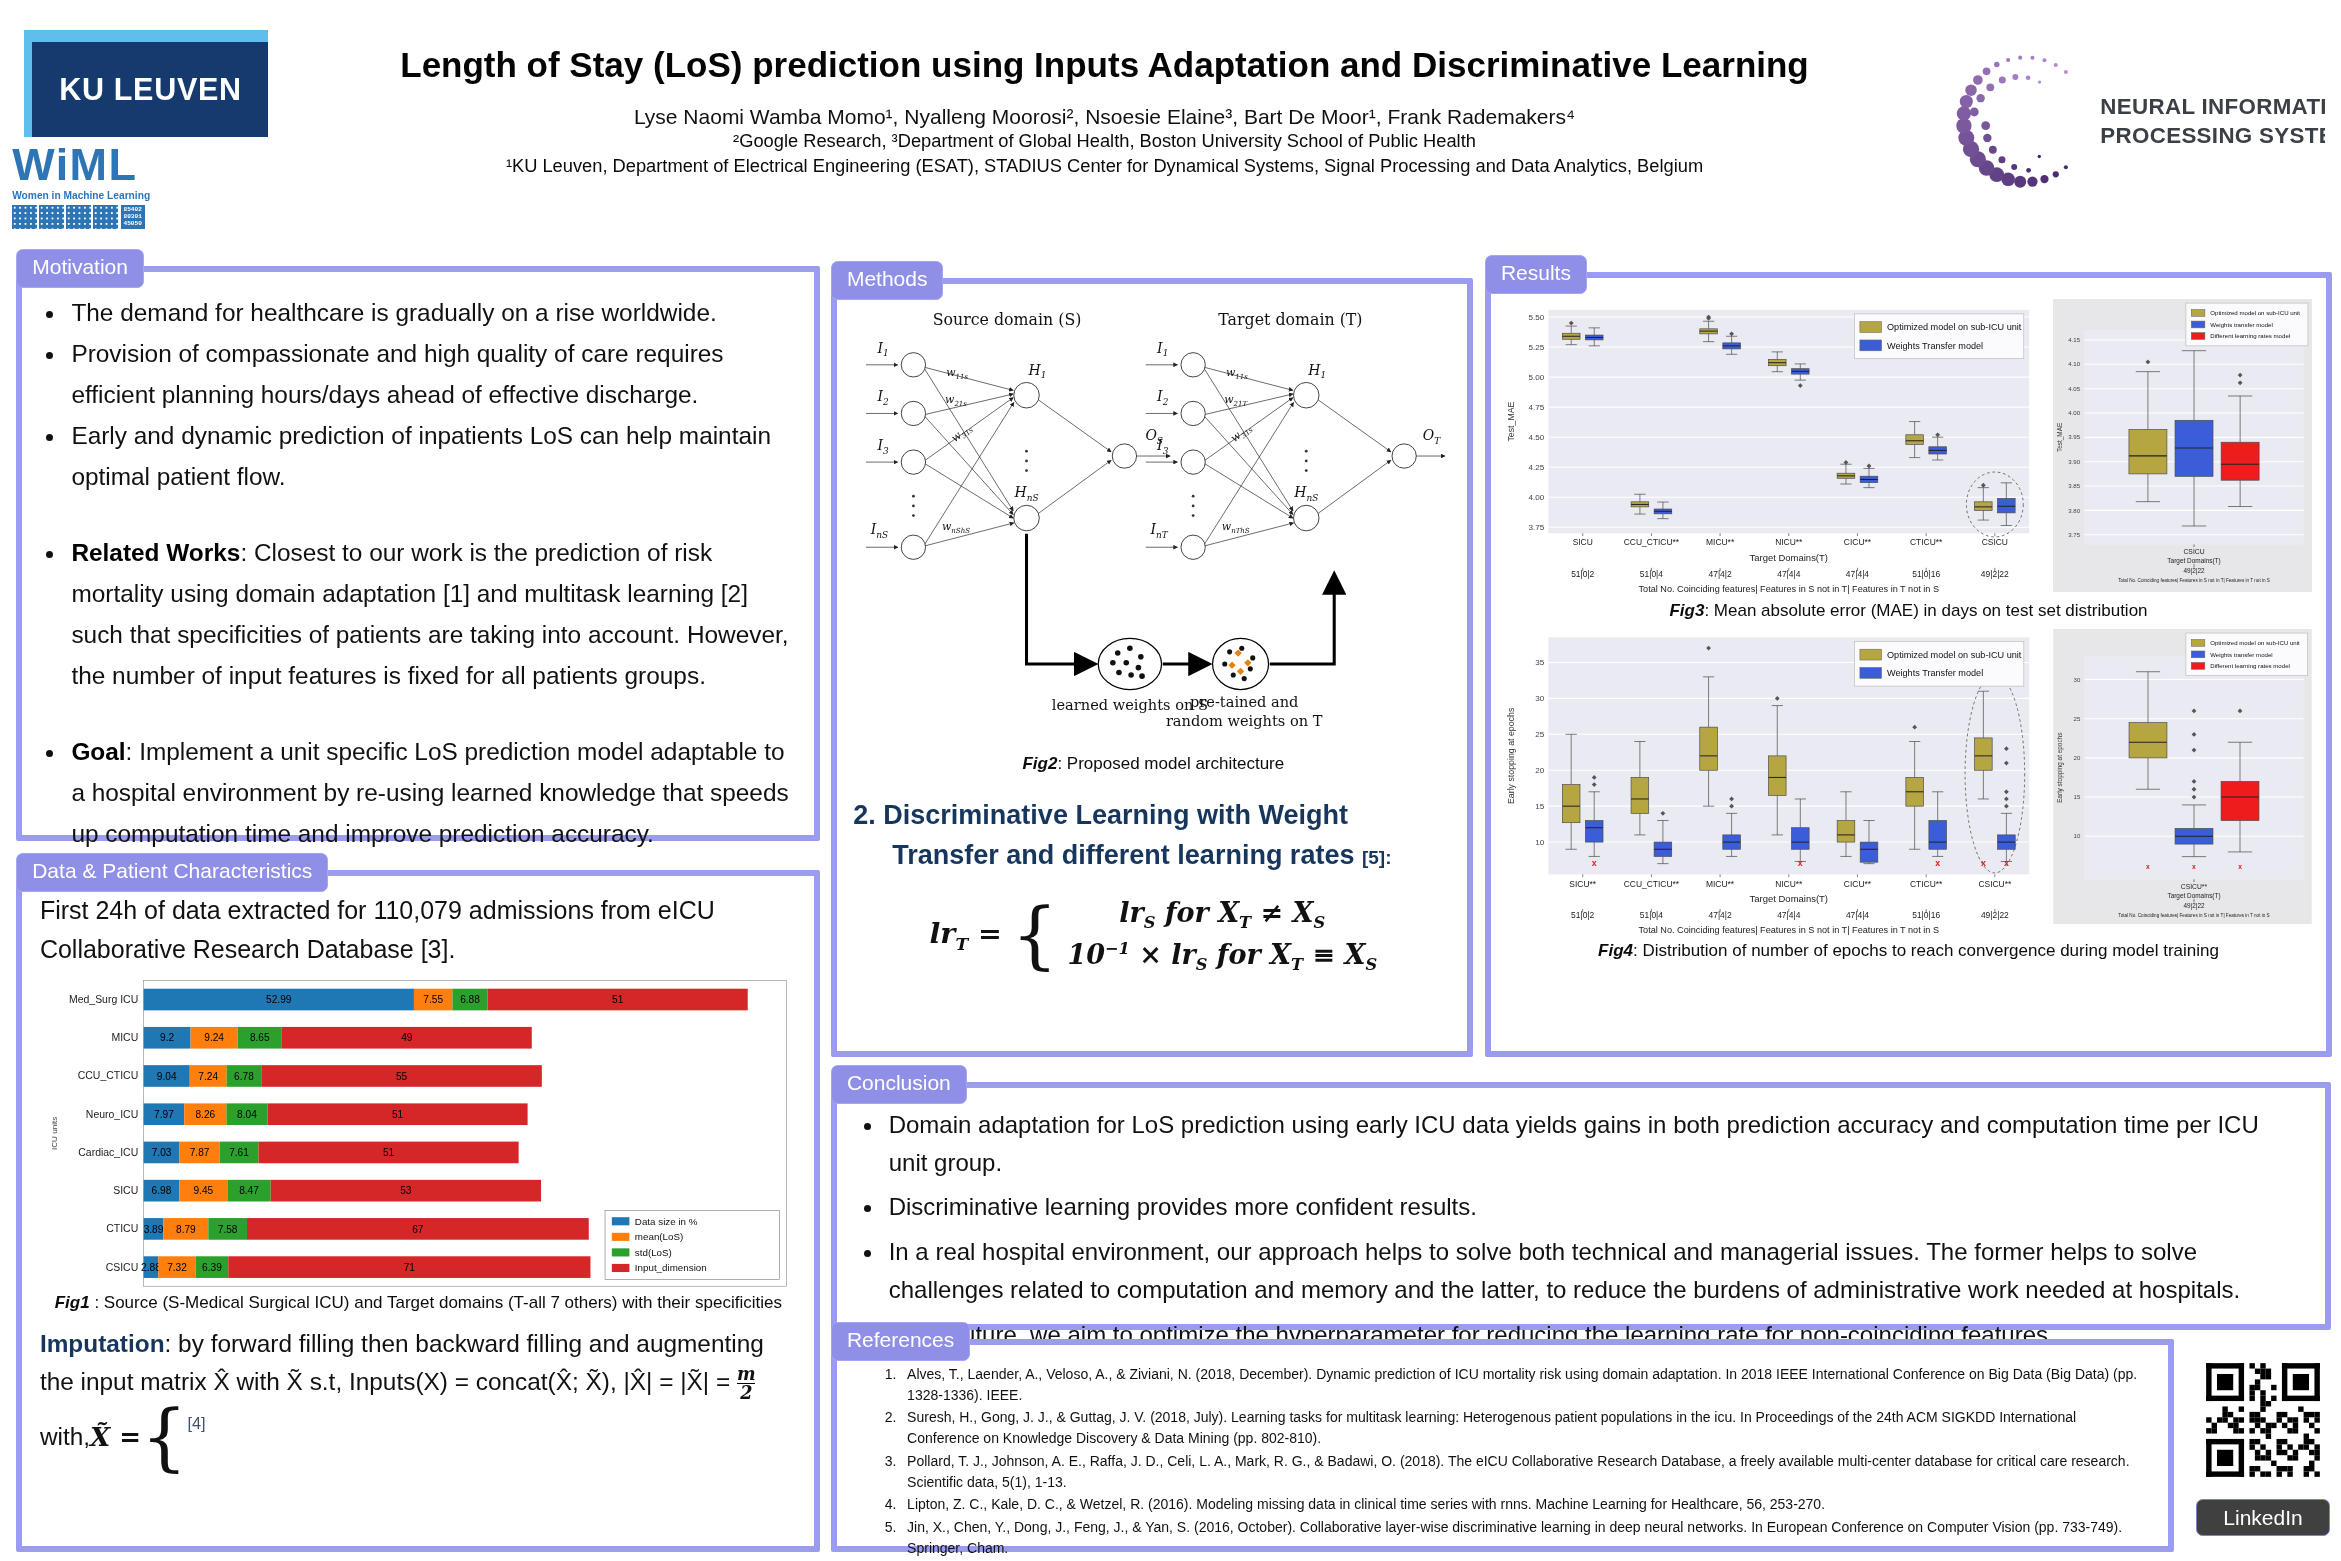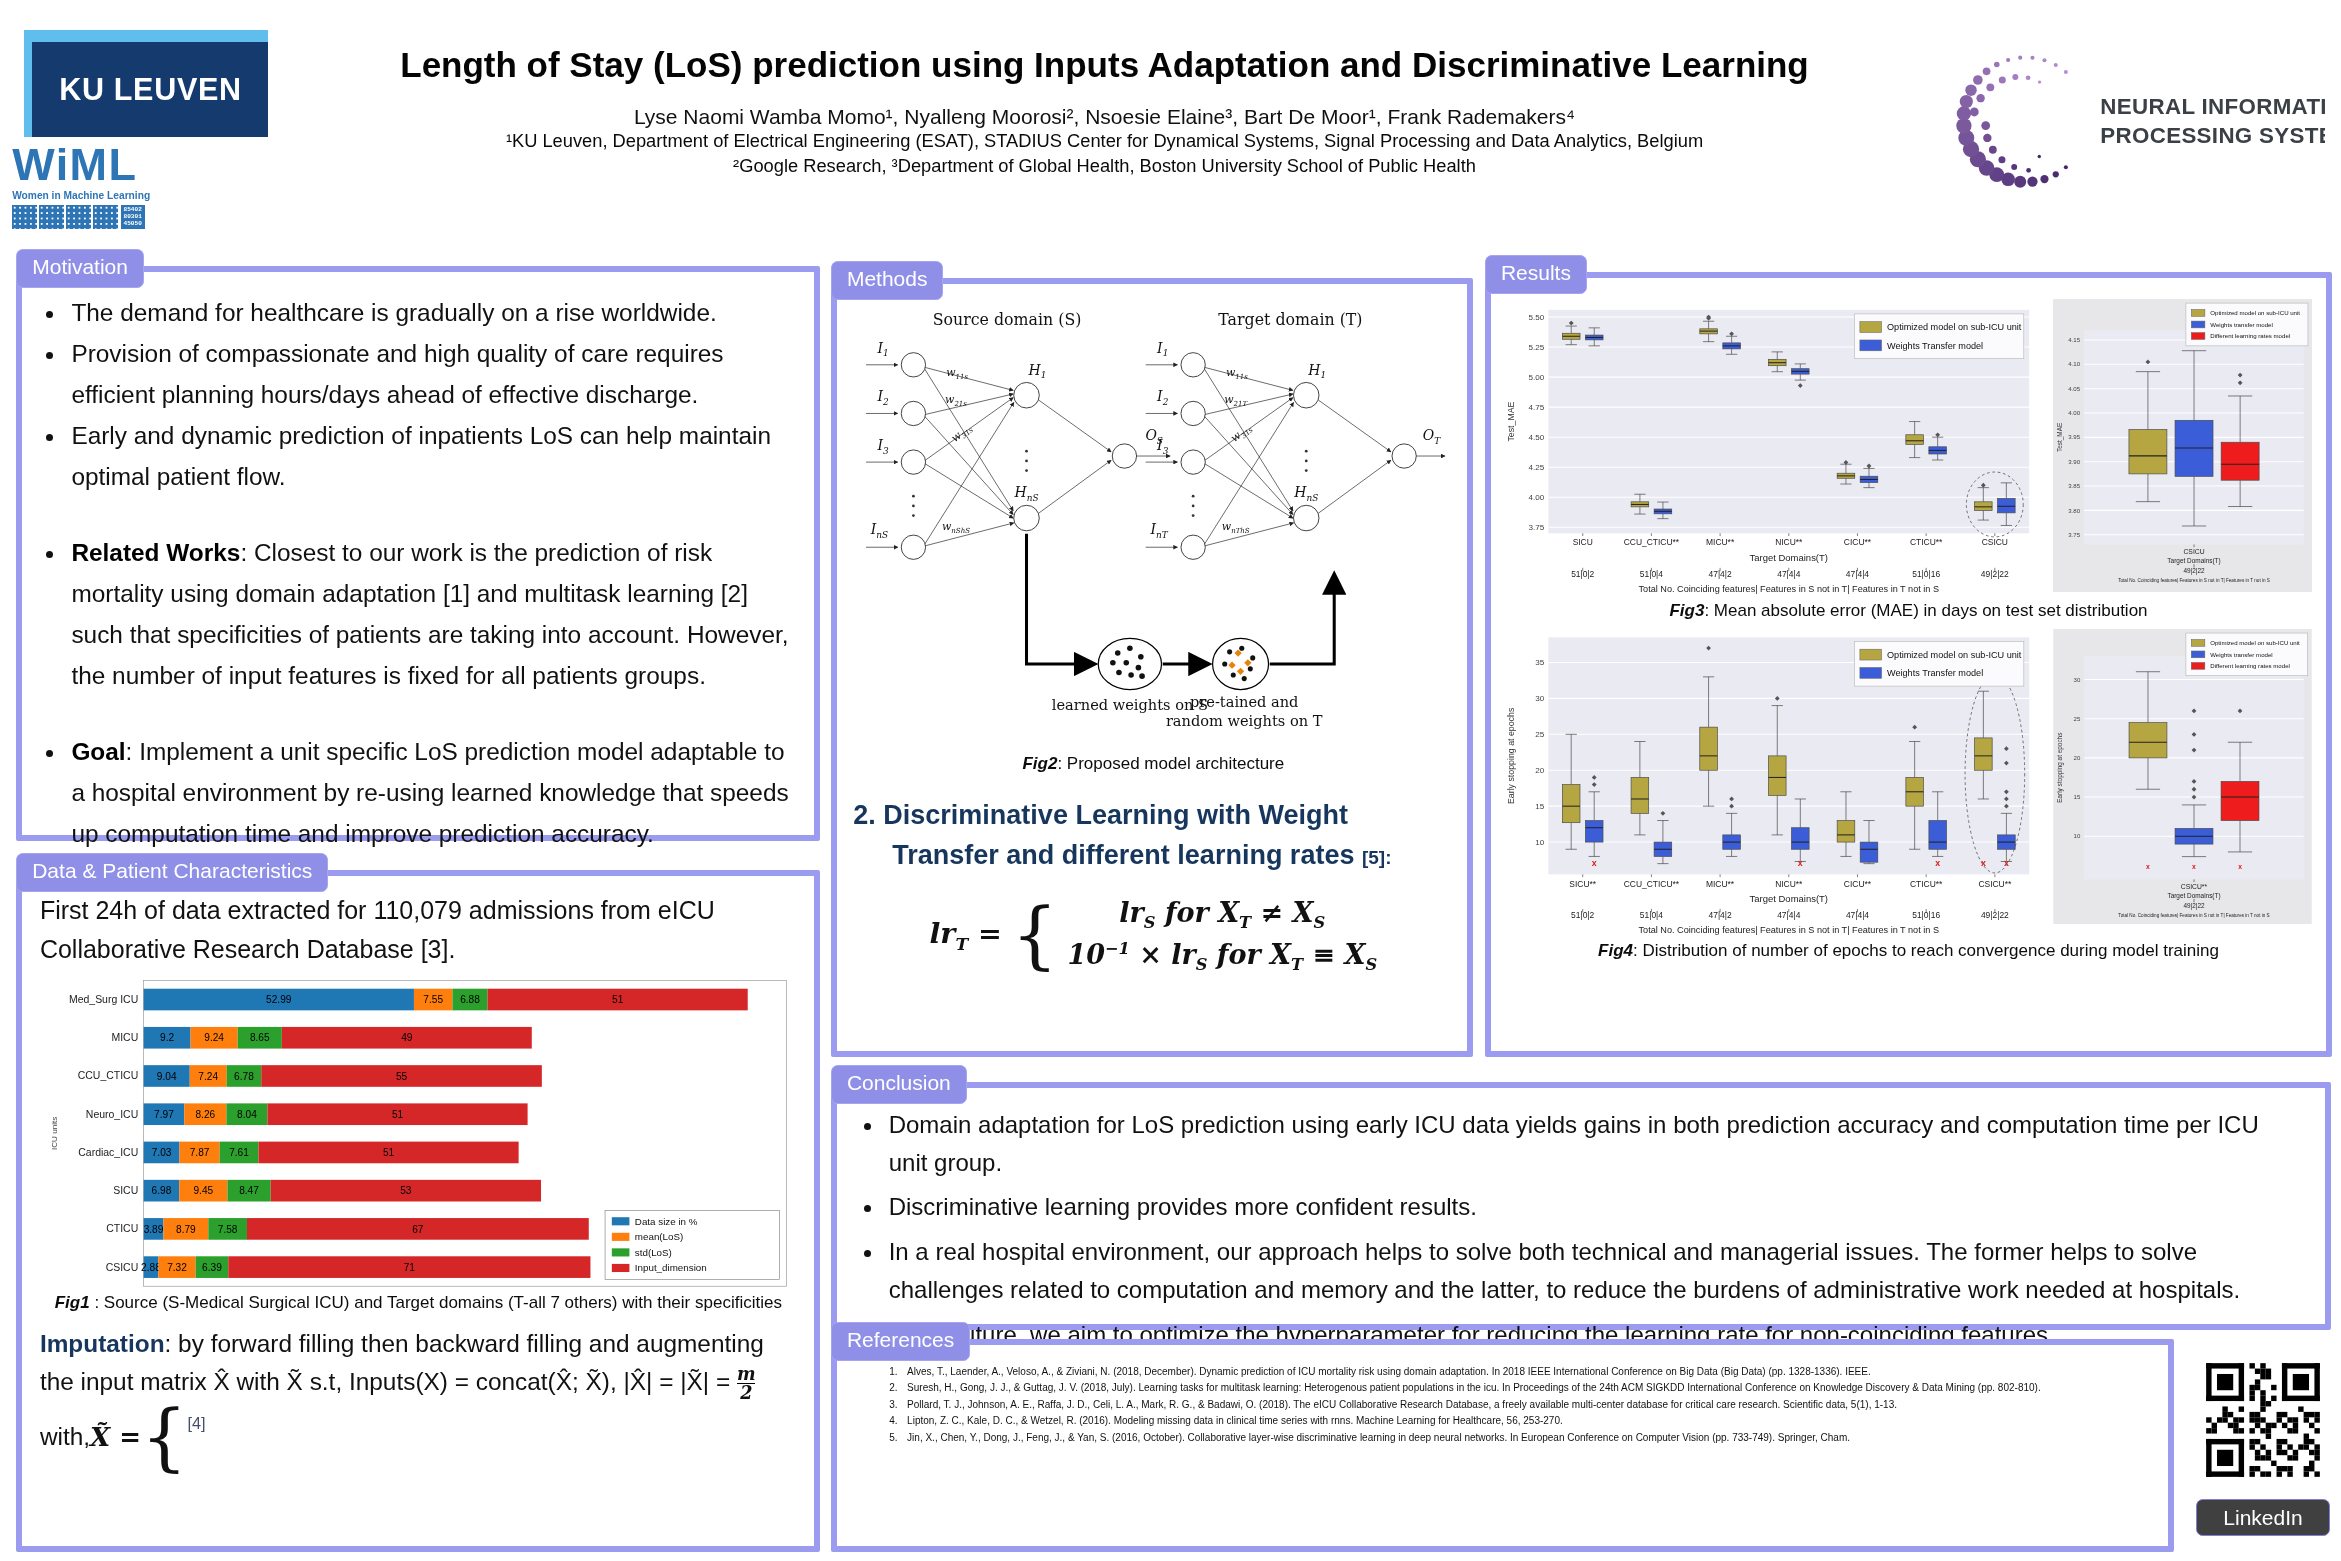--- a/index.html
+++ b/index.html
@@ -44,21 +44,21 @@
     font-family:"DejaVu Serif",serif;font-style:italic;font-weight:bold;font-size:17.6px;line-height:1.05;}
   .frac .den{border-top:1.4px solid #000;padding:0 2.7px;}
   
   #p-motivation{left:16.3px;top:266px;width:804px;height:575px;padding:20.3px 17.6px 6.8px 15px;}
   #p-data{left:16.3px;top:870px;width:804px;height:682px;padding:9.5px 17.6px 6.8px 17.6px;}
   #p-data .intro{font-size:25px;line-height:1.55;margin-top:5.4px;}
   #p-methods{left:831px;top:278px;width:642px;height:779px;padding:16.3px 13.6px 6.8px 16.3px;}
   #p-results{left:1485px;top:272px;width:847px;height:785px;padding:11px 9.5px 5.4px 9.5px;}
   #p-conclusion{left:831px;top:1082px;width:1500px;height:248px;padding:11px 27px 5.4px 17.6px;}
   #p-references{left:831px;top:1339px;width:1343px;height:213px;padding:13.6px 20.3px;}
-  #p-references ol{margin:5.4px 0 0 0;padding-left:43px;font-size:10px;line-height:1.5;}
+  #p-references ol{margin:5.4px 0 0 0;padding-left:43px;font-size:14px;line-height:1.5;}
   #p-references li{padding-left:6.8px;margin-bottom:1.4px;}
   .figrow{display:flex;justify-content:space-between;align-items:flex-start;padding:0 4.1px;}
   .imput{font-size:24.4px;line-height:1.55;margin-top:12.2px;}
   .withrow{display:flex;align-items:center;margin-top:4.1px;font-size:24.4px;}
   .cases{display:flex;flex-direction:column;font-size:22.4px;line-height:1.5;}
   .refsm{font-size:19px;font-weight:bold;color:#17365d;}
   .refblue{font-size:16.3px;color:#44506b;align-self:flex-start;margin-top:6.8px;}
   .h2wrap{margin-top:20.3px;padding-left:39px;text-indent:-39px;line-height:1.5;}
   .lrform{display:flex;justify-content:center;align-items:center;gap:9.5px;margin-top:17.6px;}
   .lrform .lines{display:flex;flex-direction:column;align-items:center;font-size:27px;line-height:1.45;}
@@ -101,22 +101,22 @@
       <div class="wiml-sq digits">
         <span>85402</span>
           <span>80301</span>
           <span>45050</span>
       </div>
     </div>
   </div>
   <div id="head-center">
     <div class="title">Length of Stay (LoS) prediction using Inputs Adaptation and Discriminative Learning</div>
     <div class="authors">Lyse Naomi Wamba Momo¹, Nyalleng Moorosi², Nsoesie Elaine³, Bart De Moor¹, Frank Rademakers⁴</div>
+    <div class="affil">²Google Research, ³Department of Global Health, Boston University School of Public Health</div>
     <div class="affil">¹KU Leuven, Department of Electrical Engineering (ESAT), STADIUS Center for Dynamical Systems, Signal Processing and Data Analytics, Belgium</div>
-    <div class="affil">²Google Research, ³Department of Global Health, Boston University School of Public Health</div>
   </div>
   <svg id="neurips" width="379" height="176" viewBox="0 0 560 260">
     <g id="swirl">
         <circle cx="177.1364600911616" cy="198.47608876694596" r="3.0" fill="rgb(69,39,107)"></circle>
         <circle cx="162.17443800214426" cy="208.70079942103865" r="4.6" fill="rgb(74,44,112)"></circle>
         <circle cx="145.49842886229544" cy="215.79428460956484" r="6.1" fill="rgb(79,48,116)"></circle>
         <circle cx="127.75546894458063" cy="219.48131407927698" r="7.6" fill="rgb(84,53,121)"></circle>
         <circle cx="109.63399266758607" cy="219.61882951290087" r="8.9" fill="rgb(89,57,125)"></circle>
         <circle cx="91.8371210462121" cy="216.2014952529119" r="10.0" fill="rgb(94,62,130)"></circle>
         <circle cx="75.05538029615981" cy="209.36190532732468" r="10.9" fill="rgb(98,66,134)"></circle>

